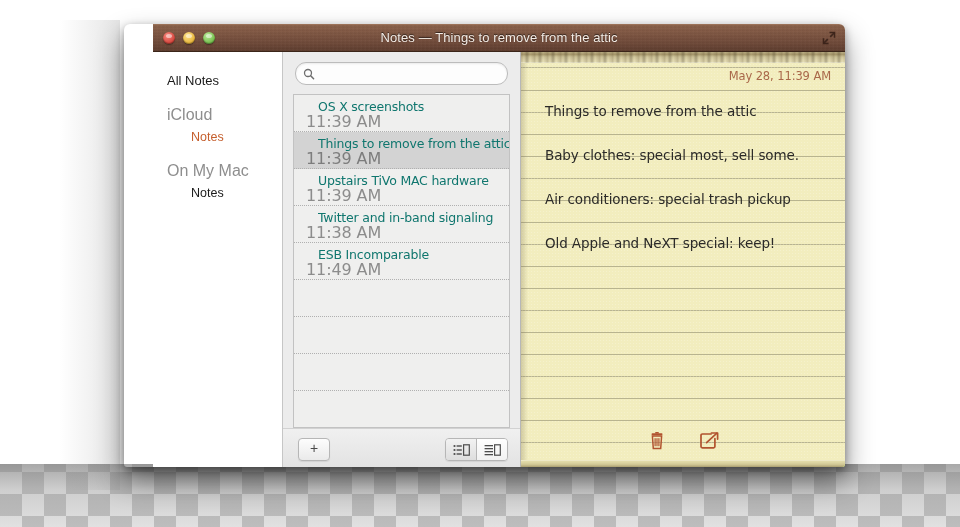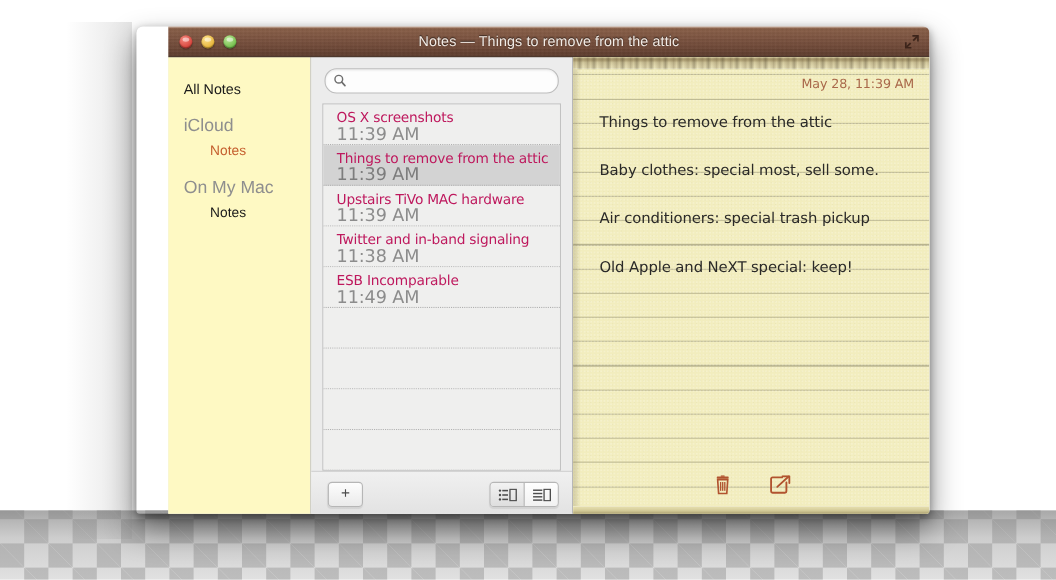--- a/index.html
+++ b/index.html
@@ -122,21 +122,21 @@
   
   #body-split {
     display: flex;
     height: 417px;
     background: #ececec;
   }
 
   
   #sidebar {
     width: 130px;
-    background: #fef9c3;
+    background: #ffffff;
     border-right: 1px solid #c6c6c6;
     padding-top: 18px;
     box-sizing: border-box;
     flex-shrink: 0;
   }
   .sb-row {
     font-size: 12.5px;
     padding: 3px 0 3px 14px;
     line-height: 16px;
     white-space: nowrap;
@@ -199,25 +199,26 @@
     padding: 3px 0 0 12px;
     border-bottom: 1px dotted #b0b0b0;
     background: #efefee;
   }
   .note-row.selected {
     background: #d3d3d3;
   }
   .note-title {
     font-family: "DejaVu Sans", sans-serif;
     font-size: 12.5px;
-    color: #be185d;
+    color: #0f766e;
     line-height: 17px;
     letter-spacing: -0.2px;
     white-space: nowrap;
     overflow: hidden;
+    margin-left: 12px;
   }
   .note-time {
     font-family: "DejaVu Sans", sans-serif;
     font-size: 16px;
     color: #8c8c8c;
     line-height: 14px;
     letter-spacing: -0.1px;
   }
   .note-row.selected .note-time { color: #7d7d7d; }
   .note-row.empty { height: 37px; }
@@ -261,21 +262,21 @@
   }
   .view-btn.active {
     background: linear-gradient(to bottom, #fefefe, #f2f2f2);
   }
   .view-btn + .view-btn { border-left: 1px solid #b6b6b6; }
 
   
   #notepane {
     flex: 1;
     position: relative;
-    background: #fef9c3;
+    background: #bef264;
     overflow: hidden;
   }
   #paper-top-edge {
     position: absolute;
     left: 0; right: 0; top: 0;
     height: 11px;
     background:
       repeating-linear-gradient(90deg,
         rgba(120,104,72,0.40) 0px, rgba(168,152,112,0.22) 3px,
         rgba(96,84,58,0.45) 6px, rgba(190,176,135,0.18) 9px,

